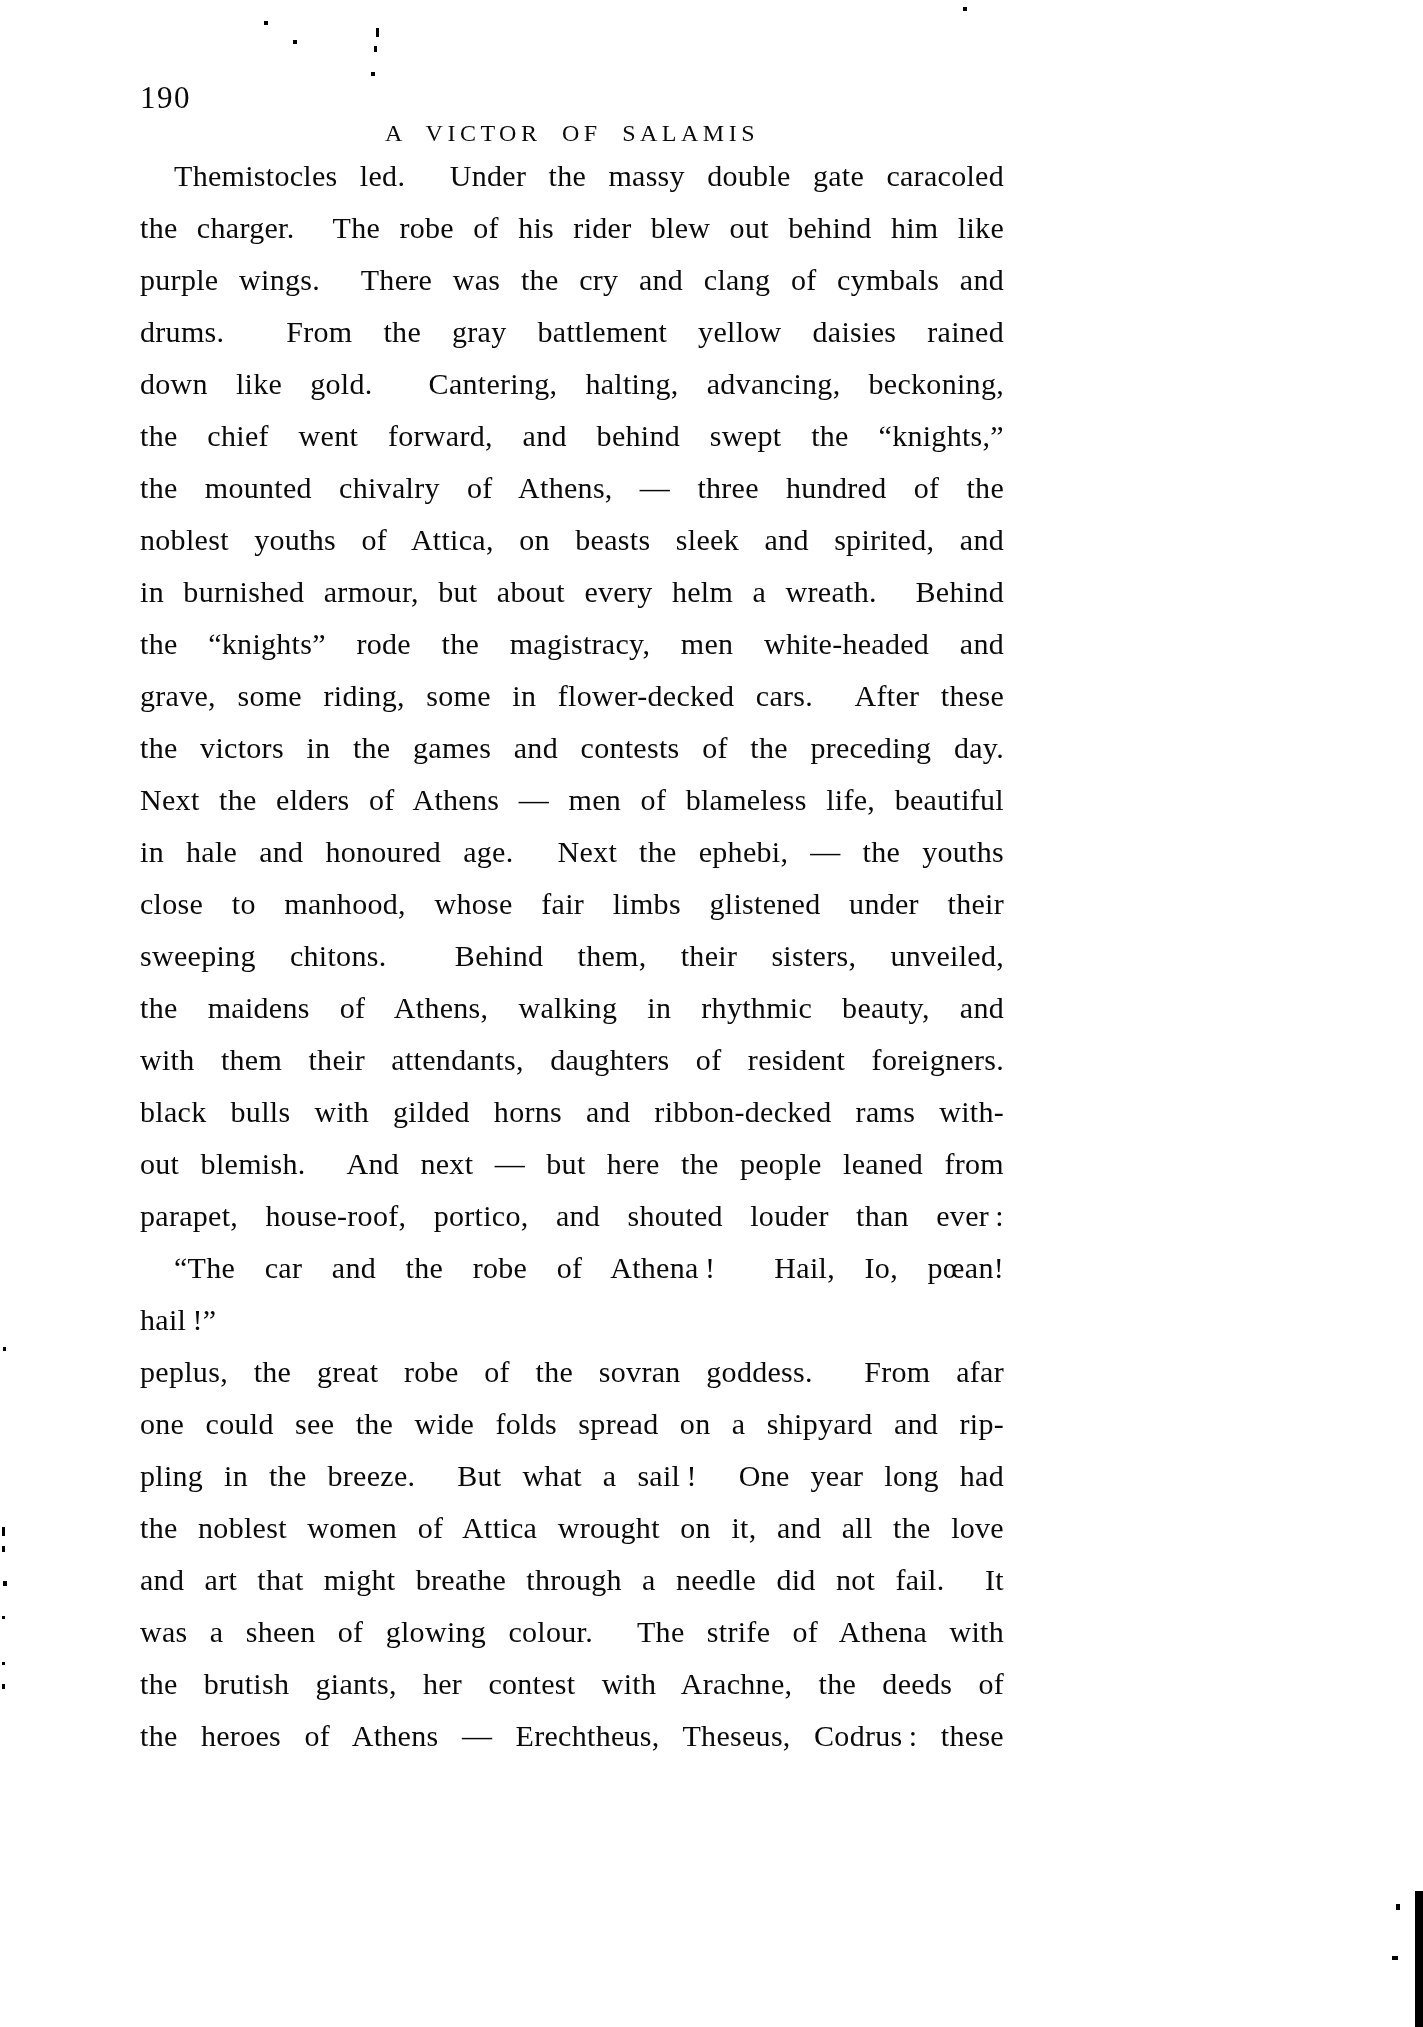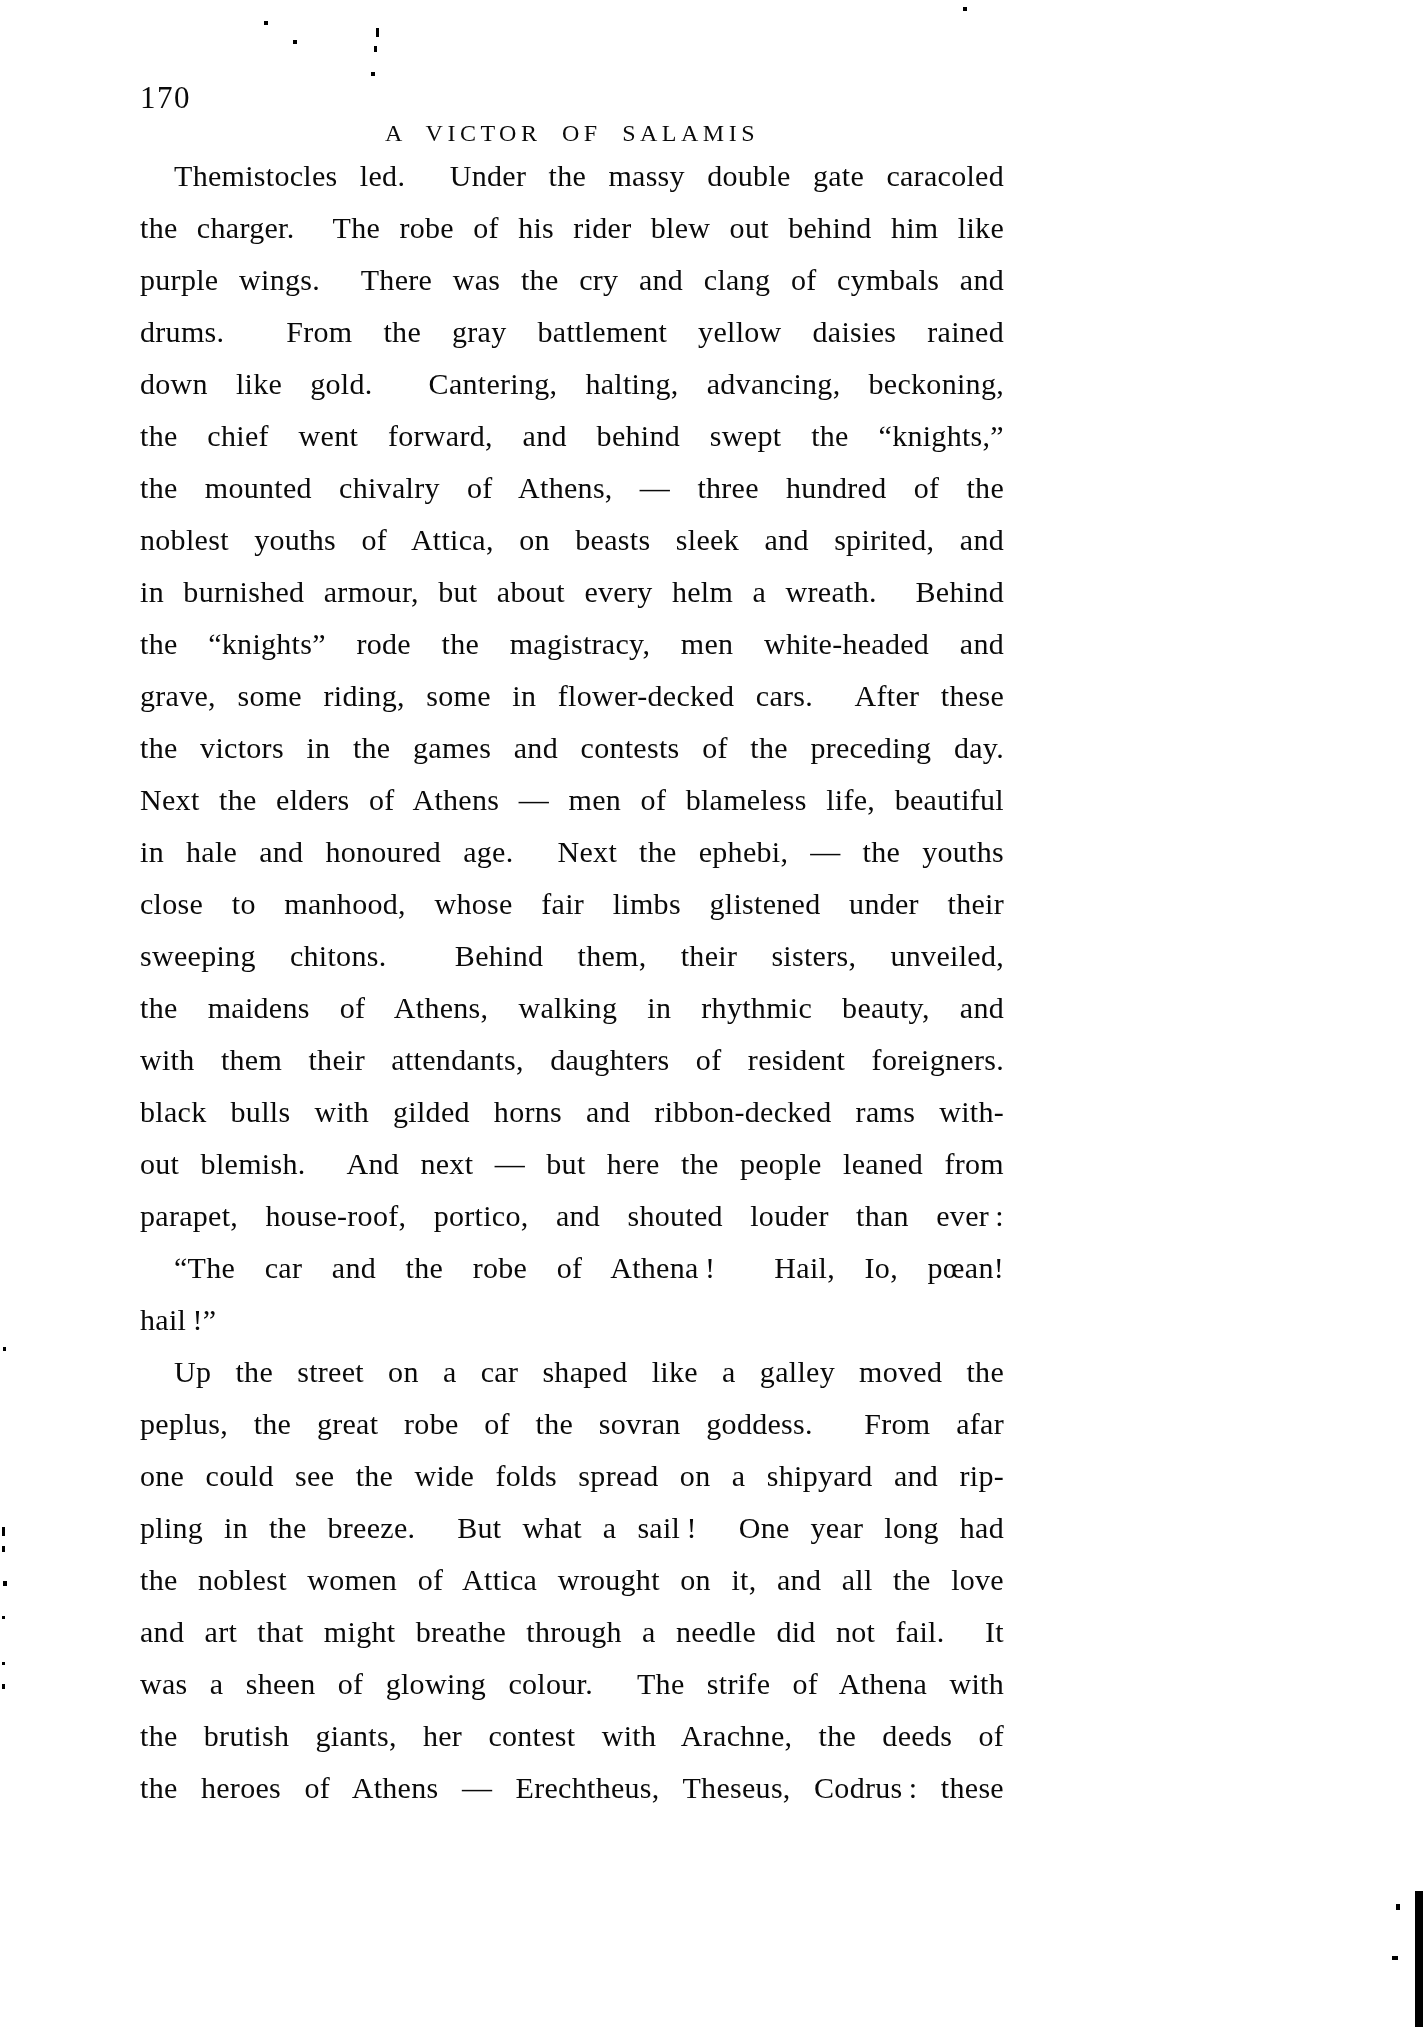--- a/index.html
+++ b/index.html
@@ -65,21 +65,21 @@
     position: absolute;
     background: #000;
   }
 </style>
 </head>
 <body>
 
 <div class="page">
 
   <div class="header">
-    <span class="page-number">170</span>
+    <span class="page-number">190</span>
     <span class="running-title">A VICTOR OF SALAMIS</span>
   </div>
 
   <div class="body-block">
       <div class="para">
         <div class="line indent"><span>Themistocles led.&nbsp; Under the massy double gate caracoled</span></div>
         <div class="line"><span>the charger.&nbsp; The robe of his rider blew out behind him like</span></div>
         <div class="line"><span>purple wings.&nbsp; There was the cry and clang of cymbals and</span></div>
         <div class="line"><span>drums.&nbsp; From the gray battlement yellow daisies rained</span></div>
         <div class="line"><span>down like gold.&nbsp; Cantering, halting, advancing, beckoning,</span></div>
@@ -98,21 +98,20 @@
         <div class="line"><span>with them their attendants, daughters of resident foreigners.</span></div>
         <div class="line"><span>black bulls with gilded horns and ribbon-decked rams with-</span></div>
         <div class="line"><span>out blemish.&nbsp; And next — but here the people leaned from</span></div>
         <div class="line"><span>parapet, house-roof, portico, and shouted louder than ever :</span></div>
       </div>
       <div class="para">
         <div class="line indent"><span>“The car and the robe of Athena !&nbsp; Hail, </span><span class="it">Io, pœan!</span></div>
         <div class="line nojust"><span>hail !”</span></div>
       </div>
       <div class="para">
-        <div class="line indent"><span>Up the street on a car shaped like a galley moved the</span></div>
         <div class="line"><span>peplus, the great robe of the sovran goddess.&nbsp; From afar</span></div>
         <div class="line"><span>one could see the wide folds spread on a shipyard and rip-</span></div>
         <div class="line"><span>pling in the breeze.&nbsp; But what a sail !&nbsp; One year long had</span></div>
         <div class="line"><span>the noblest women of Attica wrought on it, and all the love</span></div>
         <div class="line"><span>and art that might breathe through a needle did not fail.&nbsp; It</span></div>
         <div class="line"><span>was a sheen of glowing colour.&nbsp; The strife of Athena with</span></div>
         <div class="line"><span>the brutish giants, her contest with Arachne, the deeds of</span></div>
         <div class="line"><span>the heroes of Athens — Erechtheus, Theseus, Codrus : these</span></div>
       </div>
     </div>

